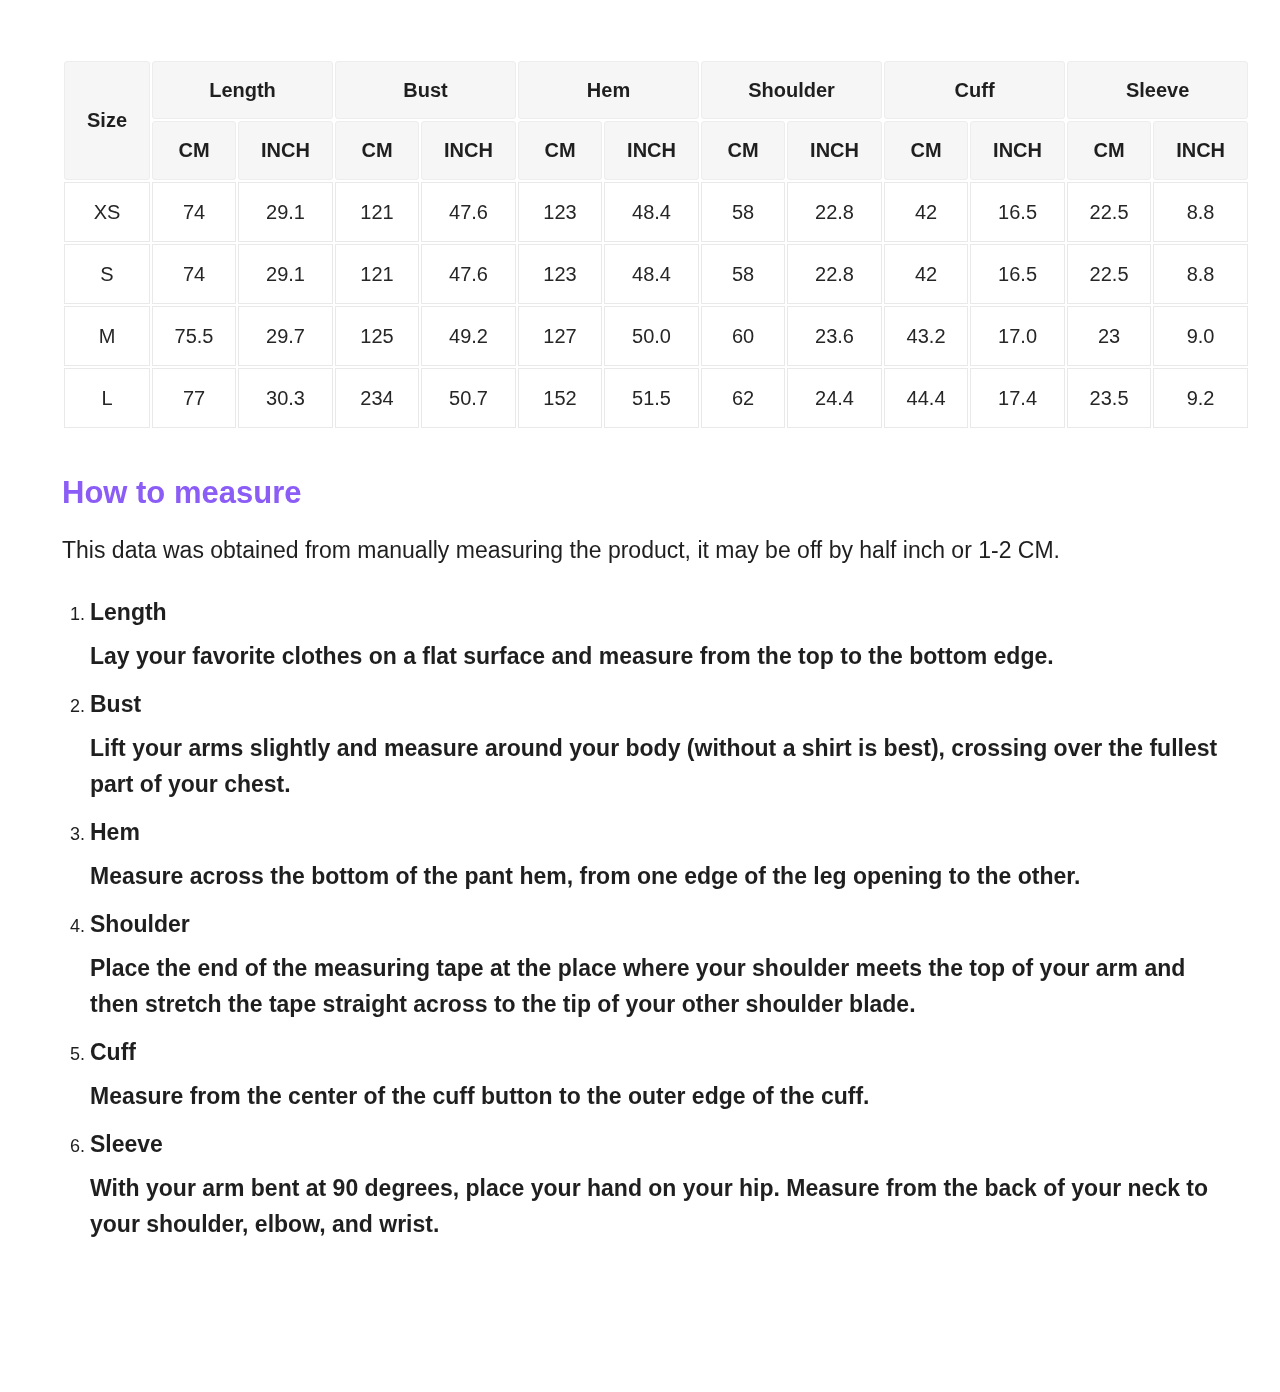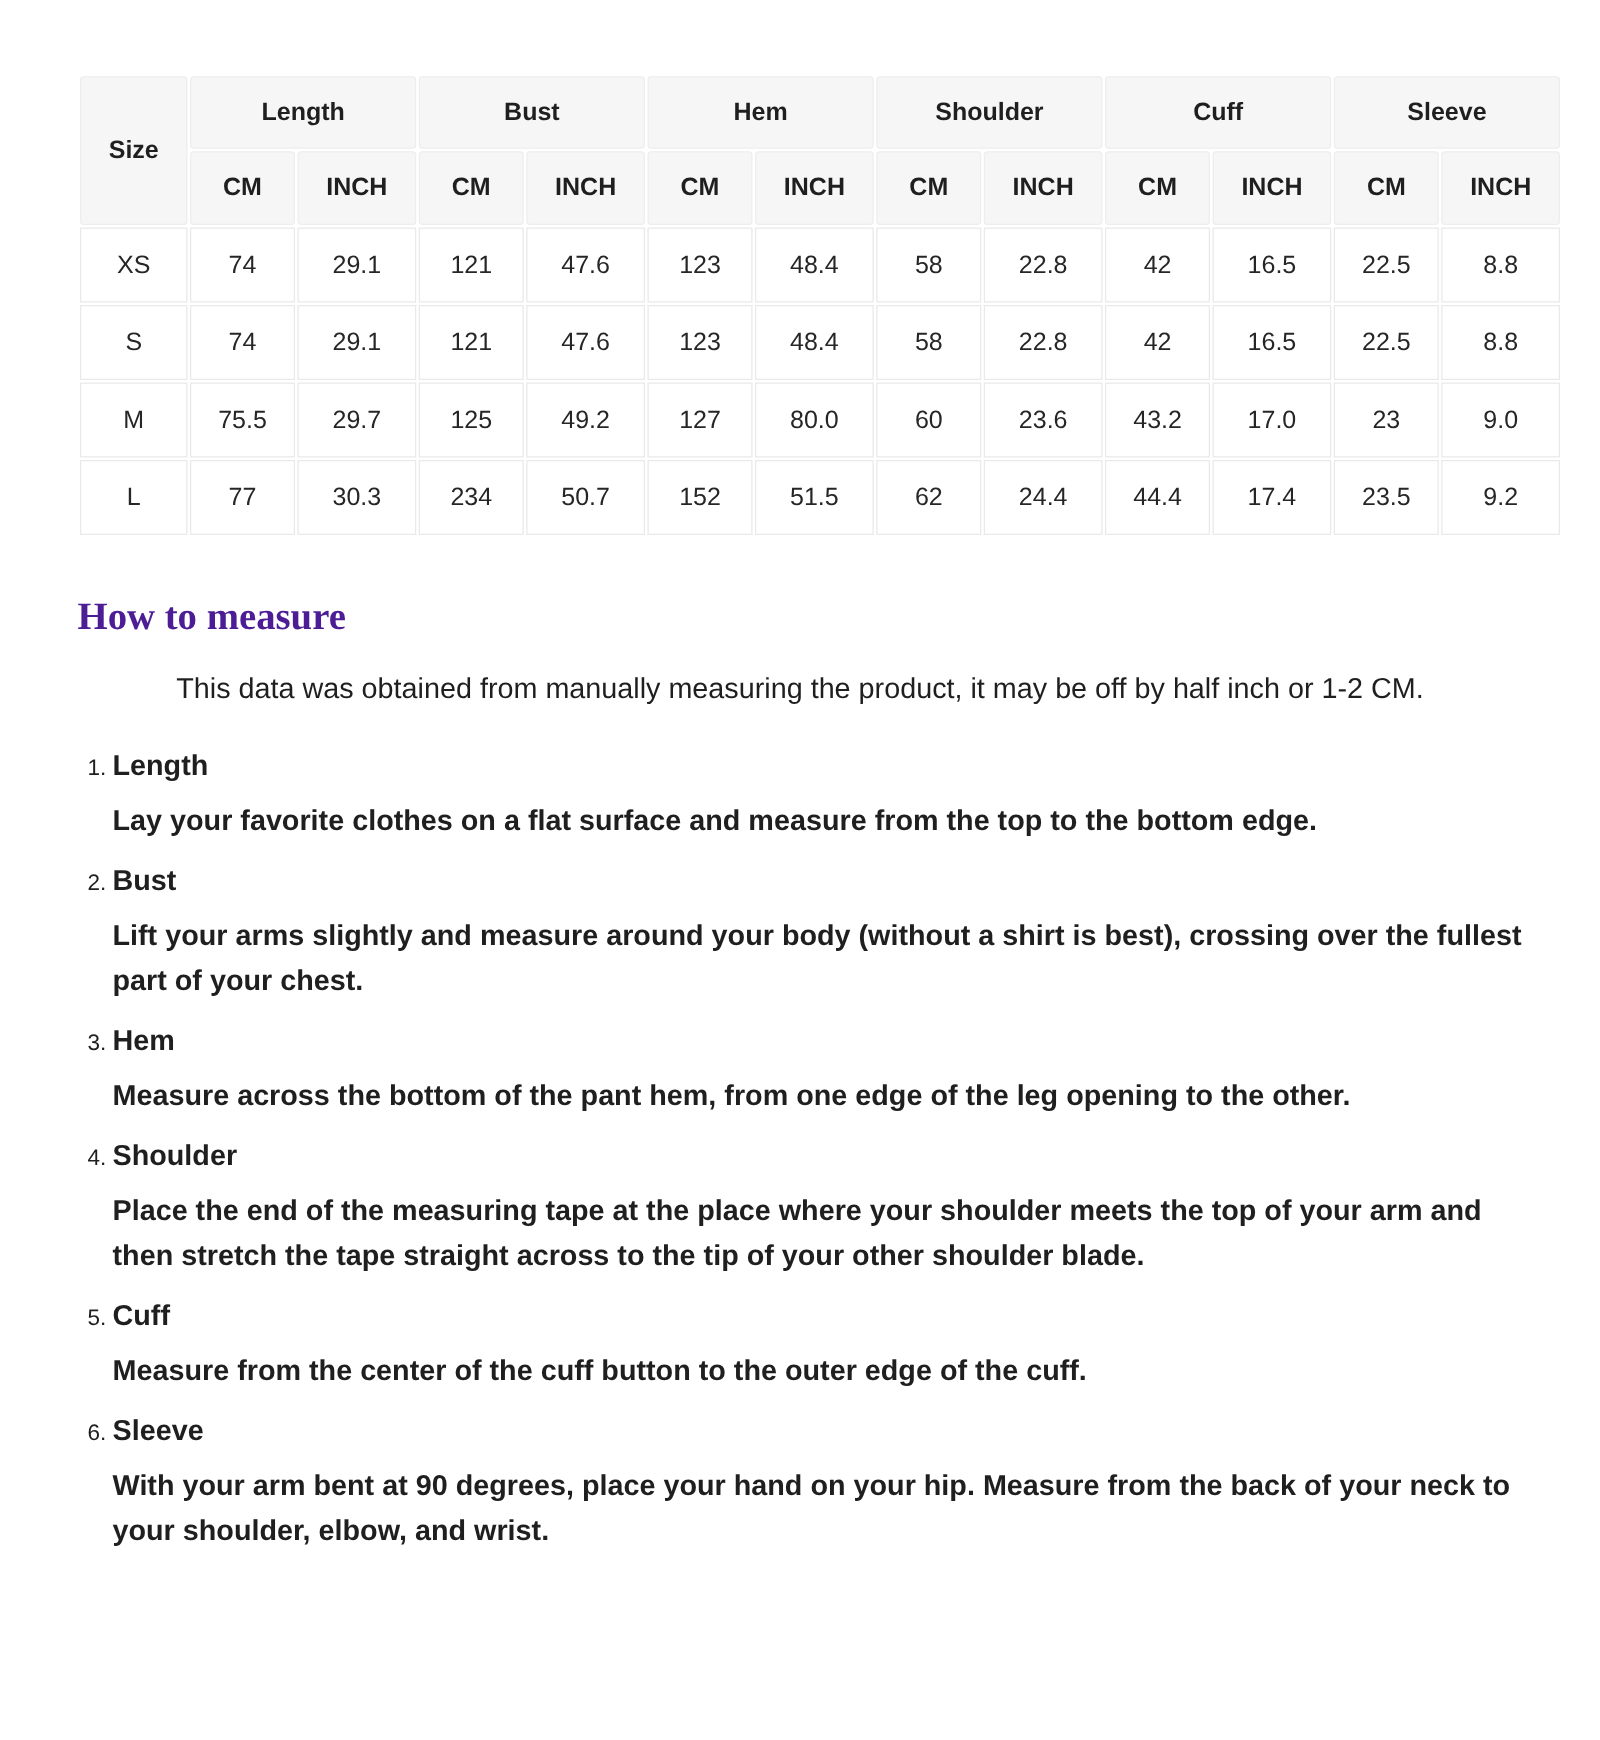--- a/index.html
+++ b/index.html
@@ -46,29 +46,27 @@
     color: #262626;
     text-align: center;
   }
 
   
   h2.htm-title {
     font-size: 31px;
     line-height: 38px;
     font-weight: 700;
     margin: 44px 0 20px 0;
-    color: #4c1d95;
-    font-family: Liberation Serif, serif;
+    color: #8b5cf6;
   }
   p.htm-intro {
     font-size: 23px;
     line-height: 36px;
     margin: 0 0 26px 0;
     max-width: 1156px;
-    text-align: center;
   }
   ol.htm-list {
     margin: 0;
     padding-left: 28px;
     font-size: 23px;
     max-width: 1156px;
   }
   ol.htm-list > li { margin: 0 0 8px 0; }
   ol.htm-list > li::marker {
     font-size: 18px;
@@ -164,21 +162,21 @@
         <td>22.5</td>
         <td>8.8</td>
       </tr>
       <tr>
         <td>M</td>
         <td>75.5</td>
         <td>29.7</td>
         <td>125</td>
         <td>49.2</td>
         <td>127</td>
-        <td>80.0</td>
+        <td>50.0</td>
         <td>60</td>
         <td>23.6</td>
         <td>43.2</td>
         <td>17.0</td>
         <td>23</td>
         <td>9.0</td>
       </tr>
       <tr>
         <td>L</td>
         <td>77</td>

